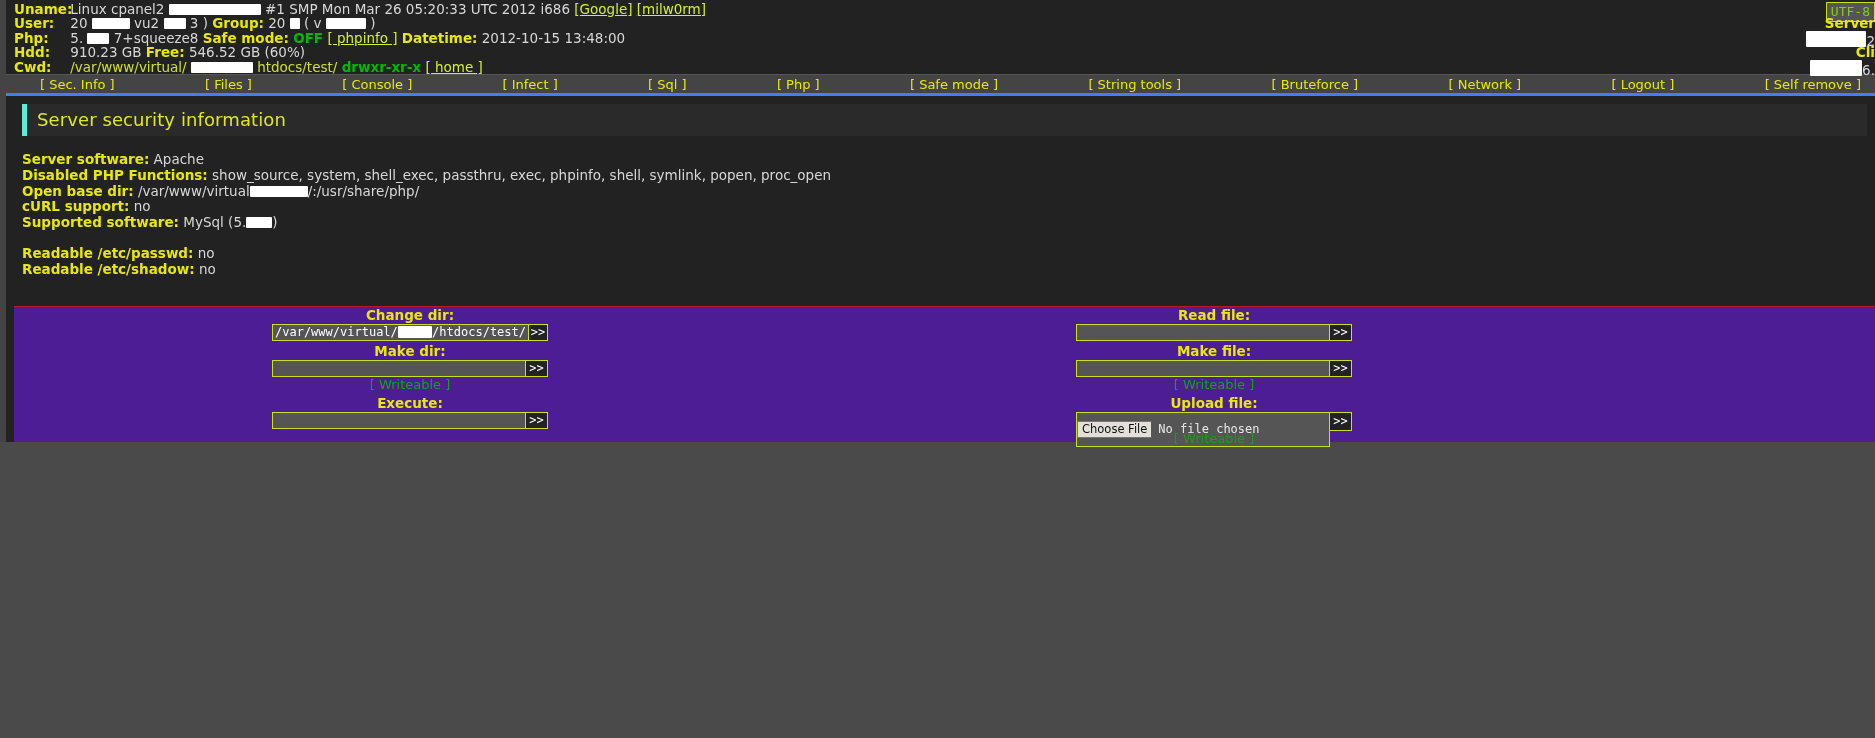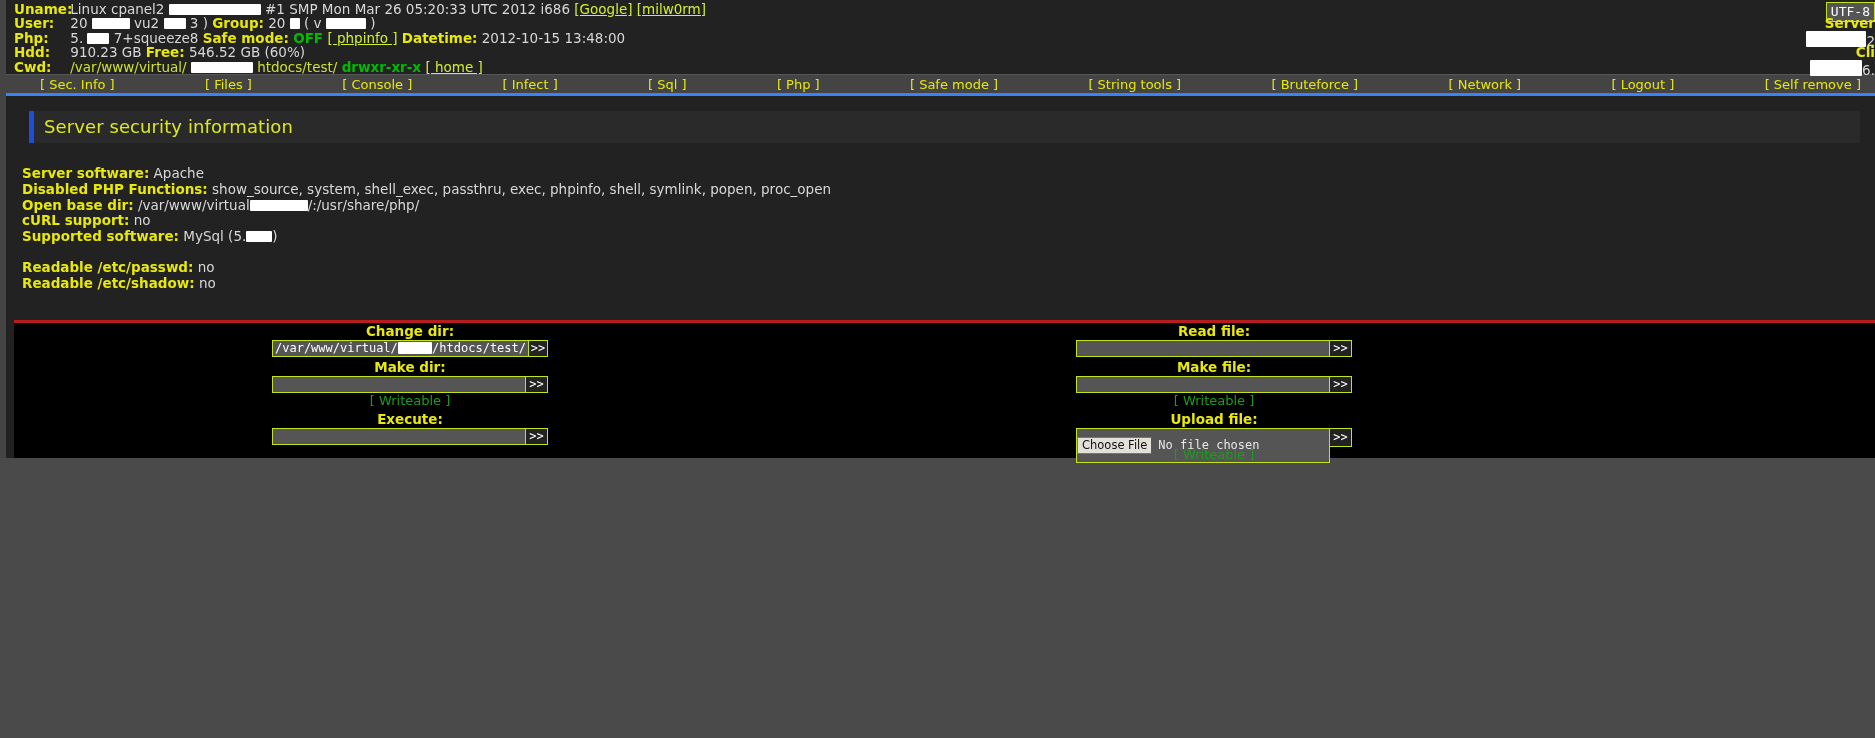--- a/index.html
+++ b/index.html
@@ -86,21 +86,21 @@
     top: 2px;
     text-align: right;
     font-size: 13.5px;
     line-height: 14.4px;
     white-space: nowrap;
   }
   .charset-box {
     display: inline-block;
     background: #555;
     border: 1px solid #c5e21a;
-    color: #ffffff;
+    color: #84cc16;
     font-family: "DejaVu Sans Mono", monospace;
     font-size: 13px;
     line-height: 16px;
     padding: 1px 4px;
     margin-bottom: 2px;
   }
   .hdr-right .srow { height: 14.4px; line-height: 14.4px; }
 
   
   .menu {
@@ -129,42 +129,42 @@
     margin: 0 0 0 8px;
     border-left: 0;
   }
 
   .panel-title {
     background: #2a2a2a;
     color: #dde81f;
     font-size: 18px;
     font-weight: normal;
     padding: 5px 0 6px 10px;
-    border-left: 5px solid #1d4ed8;
-    margin: 15px;
+    border-left: 5px solid #5eead4;
+    margin: 8px;
     letter-spacing: 0.1px;
   }
 
   .panel-body {
     padding: 8px 0 10px 8px;
     font-size: 13.5px;
     line-height: 15.8px;
   }
   .panel-body .krow { white-space: nowrap; height: 15.8px; }
   .panel-body b { color: #e8e80c; }
   .panel-body span.v { color: #d8d8d8; }
   .spacer { height: 15px; }
 
   
   .forms {
     position: relative;
-    background: #000000;
+    background: #4c1d95;
     margin-left: 8px;
     height: 135px;
-    border-top: 3px solid #b91c1c;
+    border-top: 1px solid #b91c1c;
   }
 
   .col {
     position: absolute;
     top: 0;
     width: 276px;
   }
   .col.left  { left: 258px; }
   .col.right { left: 1062px; }
 

